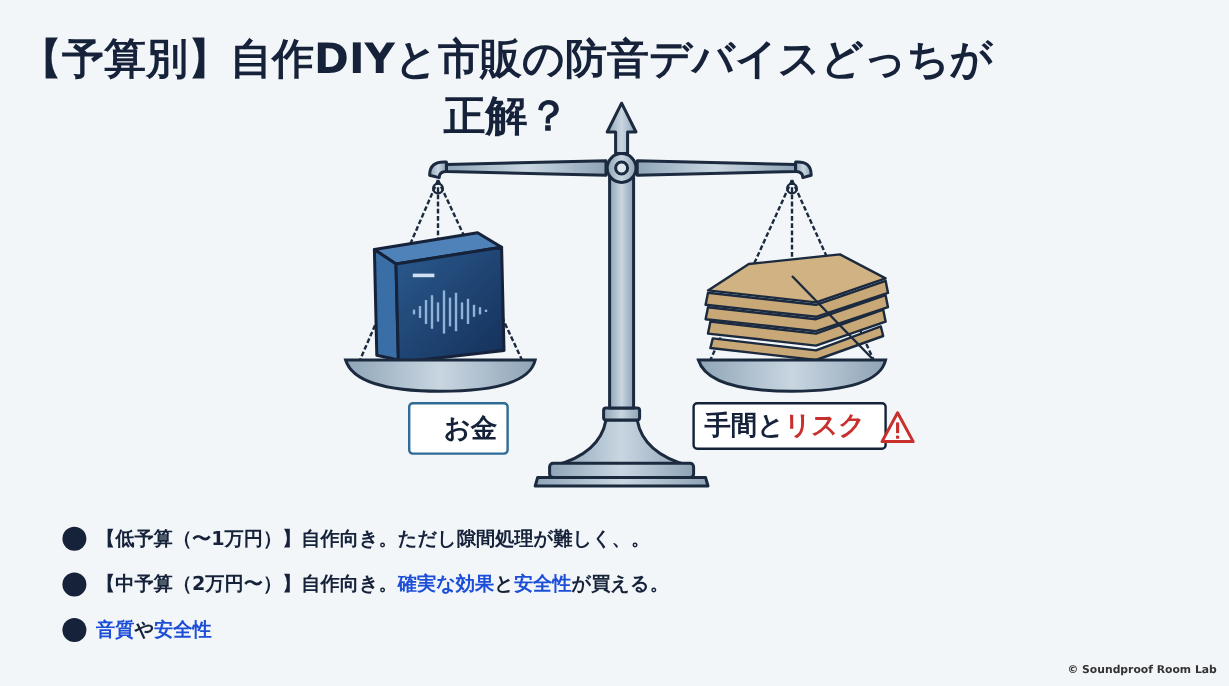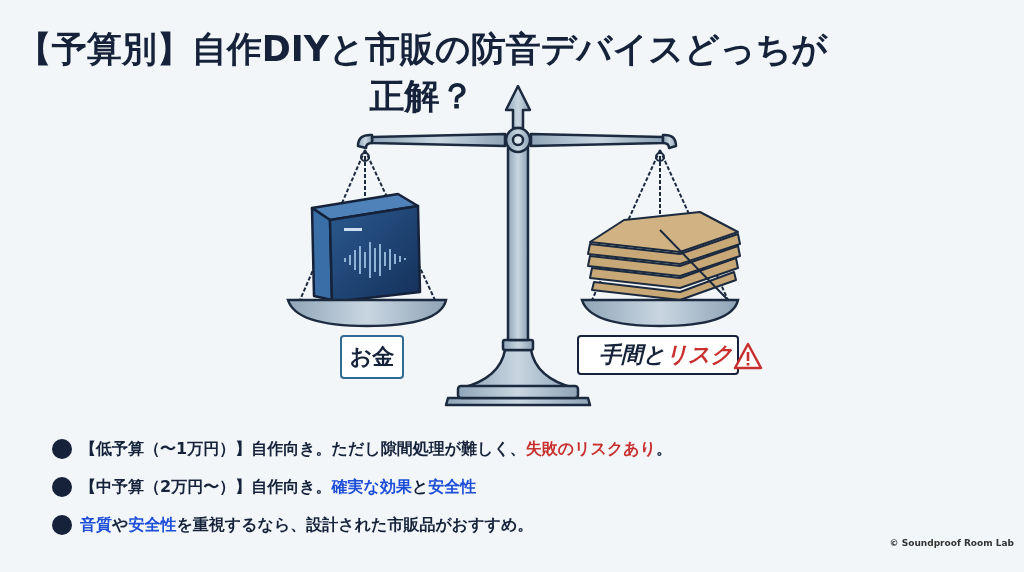--- a/index.html
+++ b/index.html
@@ -13,36 +13,36 @@
   .title {
     position: absolute; left: 0; top: 26px; width: 844px;
     text-align: center;
     font-size: 35px; font-weight: bold; letter-spacing: 0px;
     color: #15223a;
   }
   .scale-wrap { position: absolute; left: 0; top: 0; width: 1024px; height: 572px; }
   .label-box {
     position: absolute; background: #fff;
     border-radius: 4px; font-weight: bold; font-size: 22px;
-    display: flex; align-items: center; justify-content: center;
+    display: flex; align-items: center; justify-content: center; padding-left: 20px;
   }
   .label-money { left: 340px; top: 335px; width: 60px; height: 40px; border: 2px solid #2f6b95; color: #15223a; }
-  .label-risk { left: 577px; top: 335px; width: 162px; height: 40px; border: 2px solid #15223a; color: #15223a; justify-content: flex-start; padding-left: 20px; box-sizing: border-box; font-style: italic; }
+  .label-risk { left: 577px; top: 335px; width: 162px; height: 40px; border: 2px solid #15223a; color: #15223a; justify-content: flex-start; padding-left: 8px; box-sizing: border-box; }
   .label-risk .red { color: #c8302e; }
   .warn { position: absolute; left: 733px; top: 341px; width: 30px; height: 30px; }
   .bullets { position: absolute; left: 52px; top: 430px; }
   .bullet {
     display: flex; align-items: center; height: 38px;
     font-size: 16px; font-weight: bold; color: #15223a; white-space: nowrap;
   }
   .dot { width: 20px; height: 20px; border-radius: 50%; background: #15223a; margin-right: 8px; flex: none; }
   .red { color: #c8302e; }
   .blue { color: #1d4ed8; }
   .credit {
-    position: absolute; right: 10px; bottom: 24px;
+    position: absolute; right: 10px; bottom: 8px;
     font-size: 9px; color: #333; font-weight: bold; text-align: center;
   }
 </style>
 </head>
 <body>
 
 <div class="title">【予算別】自作DIYと市販の防音デバイスどっちが正解？</div>
 
 <svg class="scale-wrap" viewBox="0 0 1024 572" xmlns="http://www.w3.org/2000/svg">
   <defs>
@@ -130,32 +130,31 @@
 <svg class="warn" viewBox="0 0 30 30">
   <path d="M15 3 L28 27 L2 27 Z" fill="#fff" stroke="#c8302e" stroke-width="2.5" stroke-linejoin="round"></path>
   <rect x="13.7" y="11" width="2.6" height="9" fill="#c8302e"></rect>
   <rect x="13.7" y="22" width="2.6" height="2.6" fill="#c8302e"></rect>
 </svg>
 
 <div class="bullets">
   <div class="bullet">
     <span class="dot"></span>
     <span>【低予算（〜1万円）】自作向き。ただし隙間処理が難しく、</span>
-      <span class="red">失敗のリスクあり</span>
       <span>。</span>
   </div>
   <div class="bullet">
     <span class="dot"></span>
     <span>【中予算（2万円〜）】自作向き。</span>
       <span class="blue">確実な効果</span>
       <span>と</span>
       <span class="blue">安全性</span>
+      <span>が買える。</span>
   </div>
   <div class="bullet">
     <span class="dot"></span>
     <span class="blue">音質</span>
       <span>や</span>
       <span class="blue">安全性</span>
-      <span>を重視するなら、設計された市販品がおすすめ。</span>
   </div>
 </div>
 
 <div class="credit">© Soundproof Room Lab</div>
 
 </body></html>

